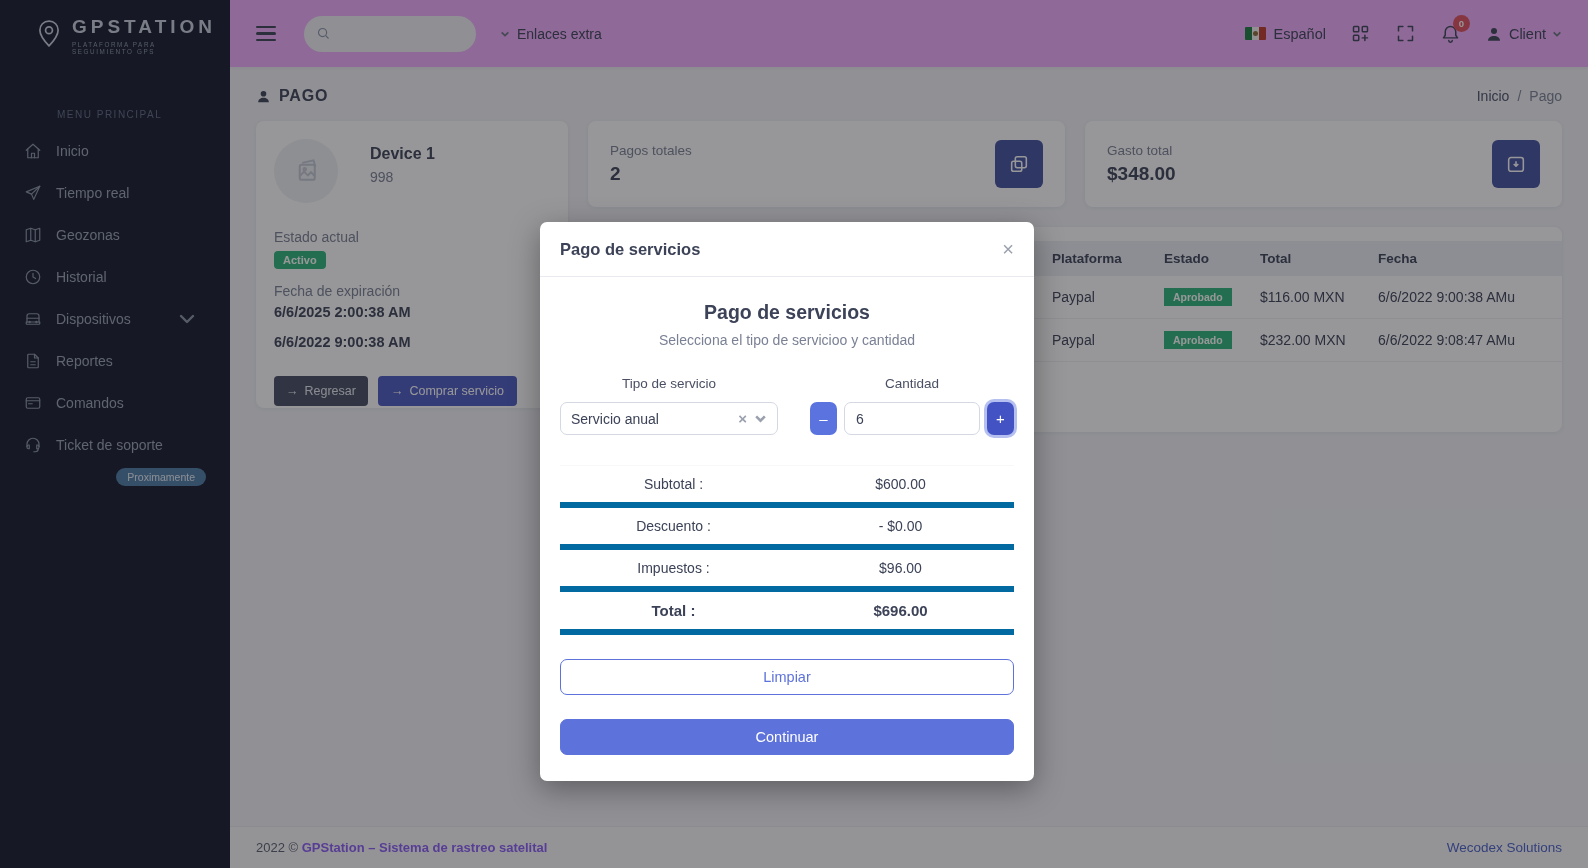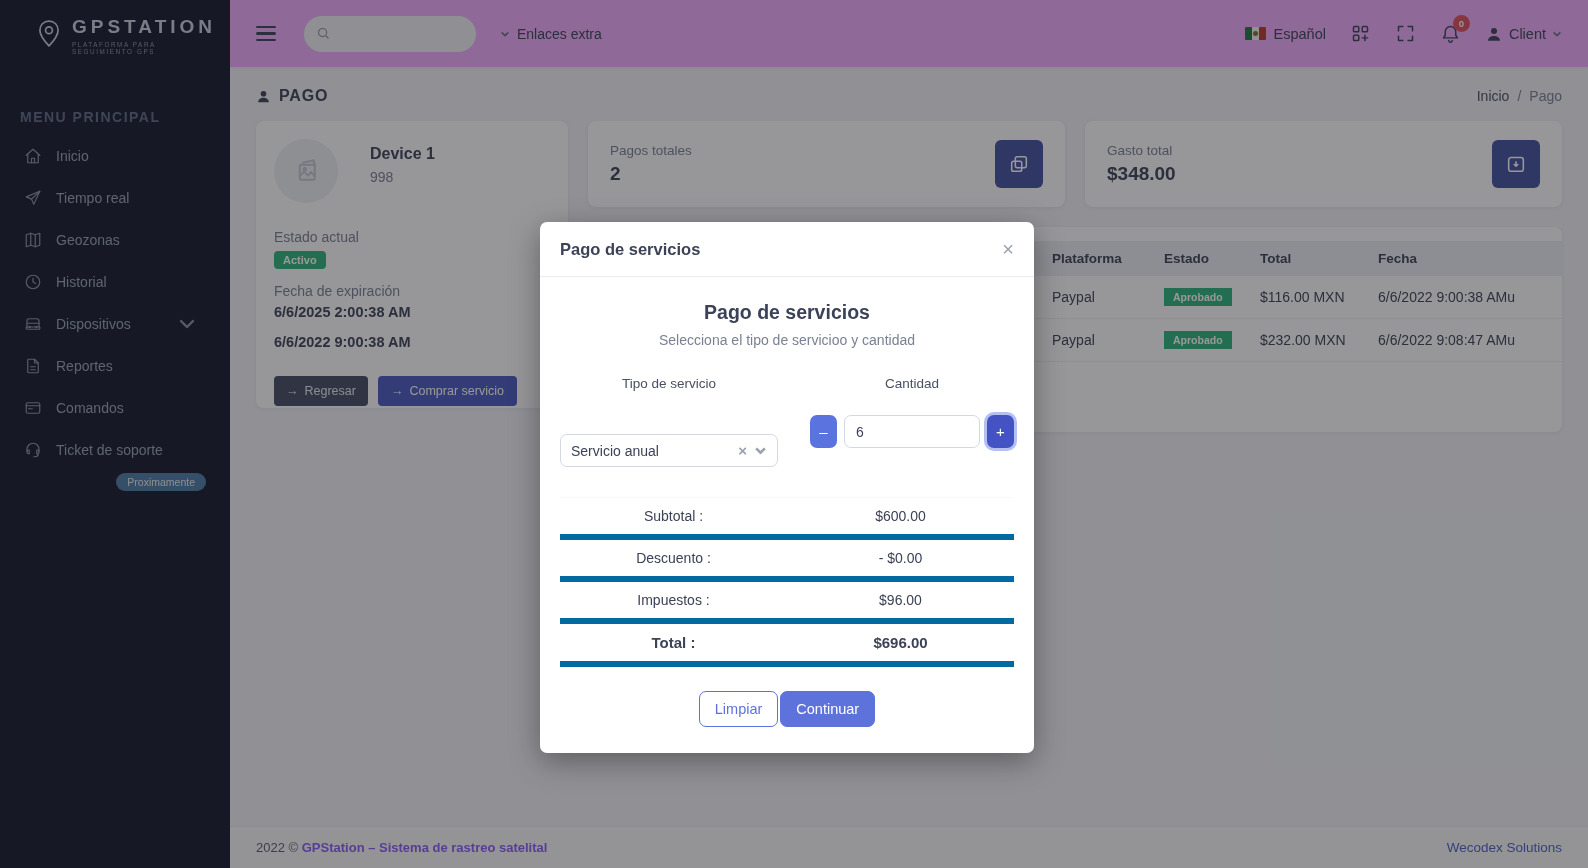--- a/index.html
+++ b/index.html
@@ -13,21 +13,21 @@
   }
   
   .sidebar {
     position:absolute; left:0; top:0; bottom:0; width:230px;
     background:#141a2c; z-index:10;
   }
   .logo-row { display:flex; align-items:center; gap:10px; padding:16px 14px 14px 36px; }
   .logo-text { display:flex; flex-direction:column; }
   .logo-title { font-size:19px; font-weight:700; letter-spacing:4px; color:#c9cfdb; }
   .logo-tagline { font-size:6.3px; letter-spacing:1.6px; color:#8a93a8; margin-top:3px; }
-  .menu-label { padding:40px 0 10px 20px; font-size:14px; letter-spacing:1.5px; color:#5f6b85; font-weight:700; }
+  .menu-label { padding:40px 0 10px 20px; font-size:10px; letter-spacing:1.5px; color:#5f6b85; font-weight:400;margin-left:37px; }
   .nav-item { display:flex; align-items:center; height:42px; padding:0 20px 0 24px; color:#99a2b4; font-size:14px; cursor:pointer; }
   .nav-item svg { width:18px; height:18px; margin-right:14px; stroke:#8a93a8; fill:none; stroke-width:1.6; stroke-linecap:round; stroke-linejoin:round; flex:none; }
   .nav-item .chev { margin-left:auto; stroke:#8a93a8; }
   .soon-badge-row { display:flex; justify-content:flex-end; padding:2px 24px 0 0; }
   .soon-badge { background:#4e7ca8; color:#e8eef5; font-size:10.5px; padding:3px 11px; border-radius:10px; }
   
   .main { position:absolute; left:230px; right:0; top:0; bottom:0; }
   .topbar {
     height:67px; background:#f0abfc; display:flex; align-items:center;
     padding:0 26px; gap:18px; box-shadow:0 1px 3px rgba(0,0,0,.05);
@@ -112,22 +112,22 @@
     background:#fff; border-radius:7px; box-shadow:0 8px 30px rgba(0,0,0,.35);
   }
   .modal-header { display:flex; align-items:center; justify-content:space-between; padding:17px 20px; border-bottom:1px solid #e9ebf0; }
   .modal-title { font-size:16.5px; font-weight:700; color:#3c4257; }
   .modal-close { font-size:20px; color:#9aa0ad; cursor:pointer; line-height:1; background:none; border:none; font-family:inherit; }
   .modal-body { padding:24px 20px 26px; }
   .modal-heading { text-align:center; font-size:19.5px; font-weight:700; color:#3c4257; }
   .modal-sub { text-align:center; font-size:14px; color:#7a8194; margin-top:8px; }
   .form-row { display:flex; gap:32px; margin-top:28px; justify-content:center; }
   .form-group { display:flex; flex-direction:column; }
-  .form-group.service { width:218px;gap:32px; }
-  .form-group.qty { width:204px;gap:13px; }
+  .form-group.service { width:218px; }
+  .form-group.qty { width:204px; }
   .form-label { text-align:center; font-size:13.5px; color:#4a4f63; margin-bottom:11px; }
   .select-box {
     height:33px; border:1px solid #d4d8e3; border-radius:7px; display:flex; align-items:center;
     padding:0 10px; font-size:14px; color:#3c4257; cursor:pointer; background:#fff;
   }
   .select-box .sel-text { flex:1; }
   .select-clear { color:#9aa0ad; font-size:15px; font-weight:700; margin-right:7px; cursor:pointer; }
   .select-box svg { width:13px; height:13px; stroke:#9aa0ad; stroke-width:2.4; fill:none; }
   .stepper { display:flex; gap:7px; }
   .step-btn {
@@ -139,21 +139,21 @@
   .qty-input {
     flex:1; height:33px; border:1px solid #d4d8e3; border-radius:7px; padding:0 11px;
     font-size:14px; color:#3c4257; outline:none; min-width:0; font-family:inherit;
   }
   .totals { margin-top:30px; }
   .totals-row { display:flex; padding:10px 0; border-bottom:6px solid #0369a1; font-size:14px; color:#3c4257; }
   .totals-row:first-child { border-top:1px solid #f7f8fa; }
   .totals-row .t-label { width:50%; text-align:center; }
   .totals-row .t-value { width:50%; text-align:center; }
   .totals-row.total-final { font-weight:700; font-size:15px; }
-  .modal-actions { display:flex; justify-content:center; gap:2px; margin-top:24px; }
+  .modal-actions { display:flex; justify-content:center; gap:24px; margin-top:24px;flex-direction:column; }
   .btn-outline {
     background:#fff; border:1px solid #5e72db; color:#5e72db; border-radius:7px;
     font-size:14.5px; padding:9px 15px; cursor:pointer; font-family:inherit;
   }
   .btn-solid {
     background:#5e72db; border:1px solid #5e72db; color:#fff; border-radius:7px;
     font-size:14.5px; padding:9px 15px; cursor:pointer; font-family:inherit;
   }
 </style>
 </head>

